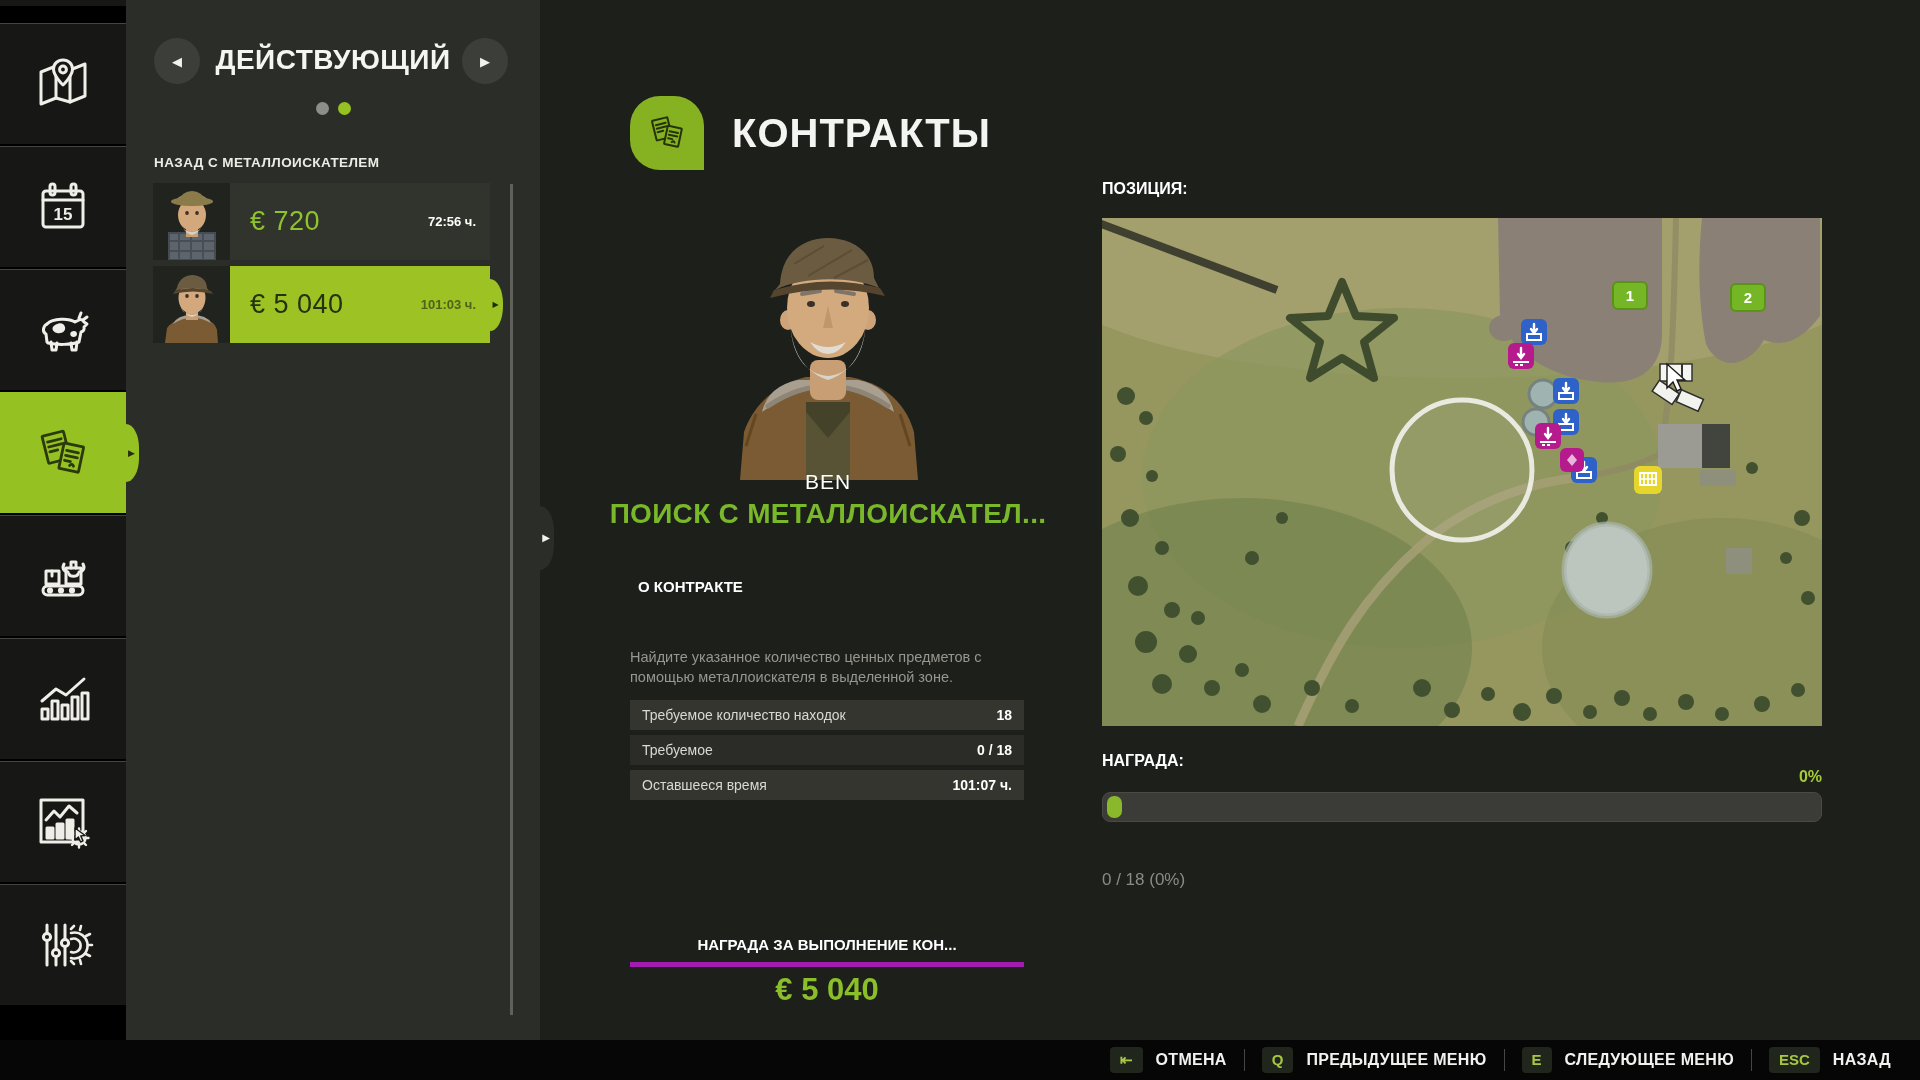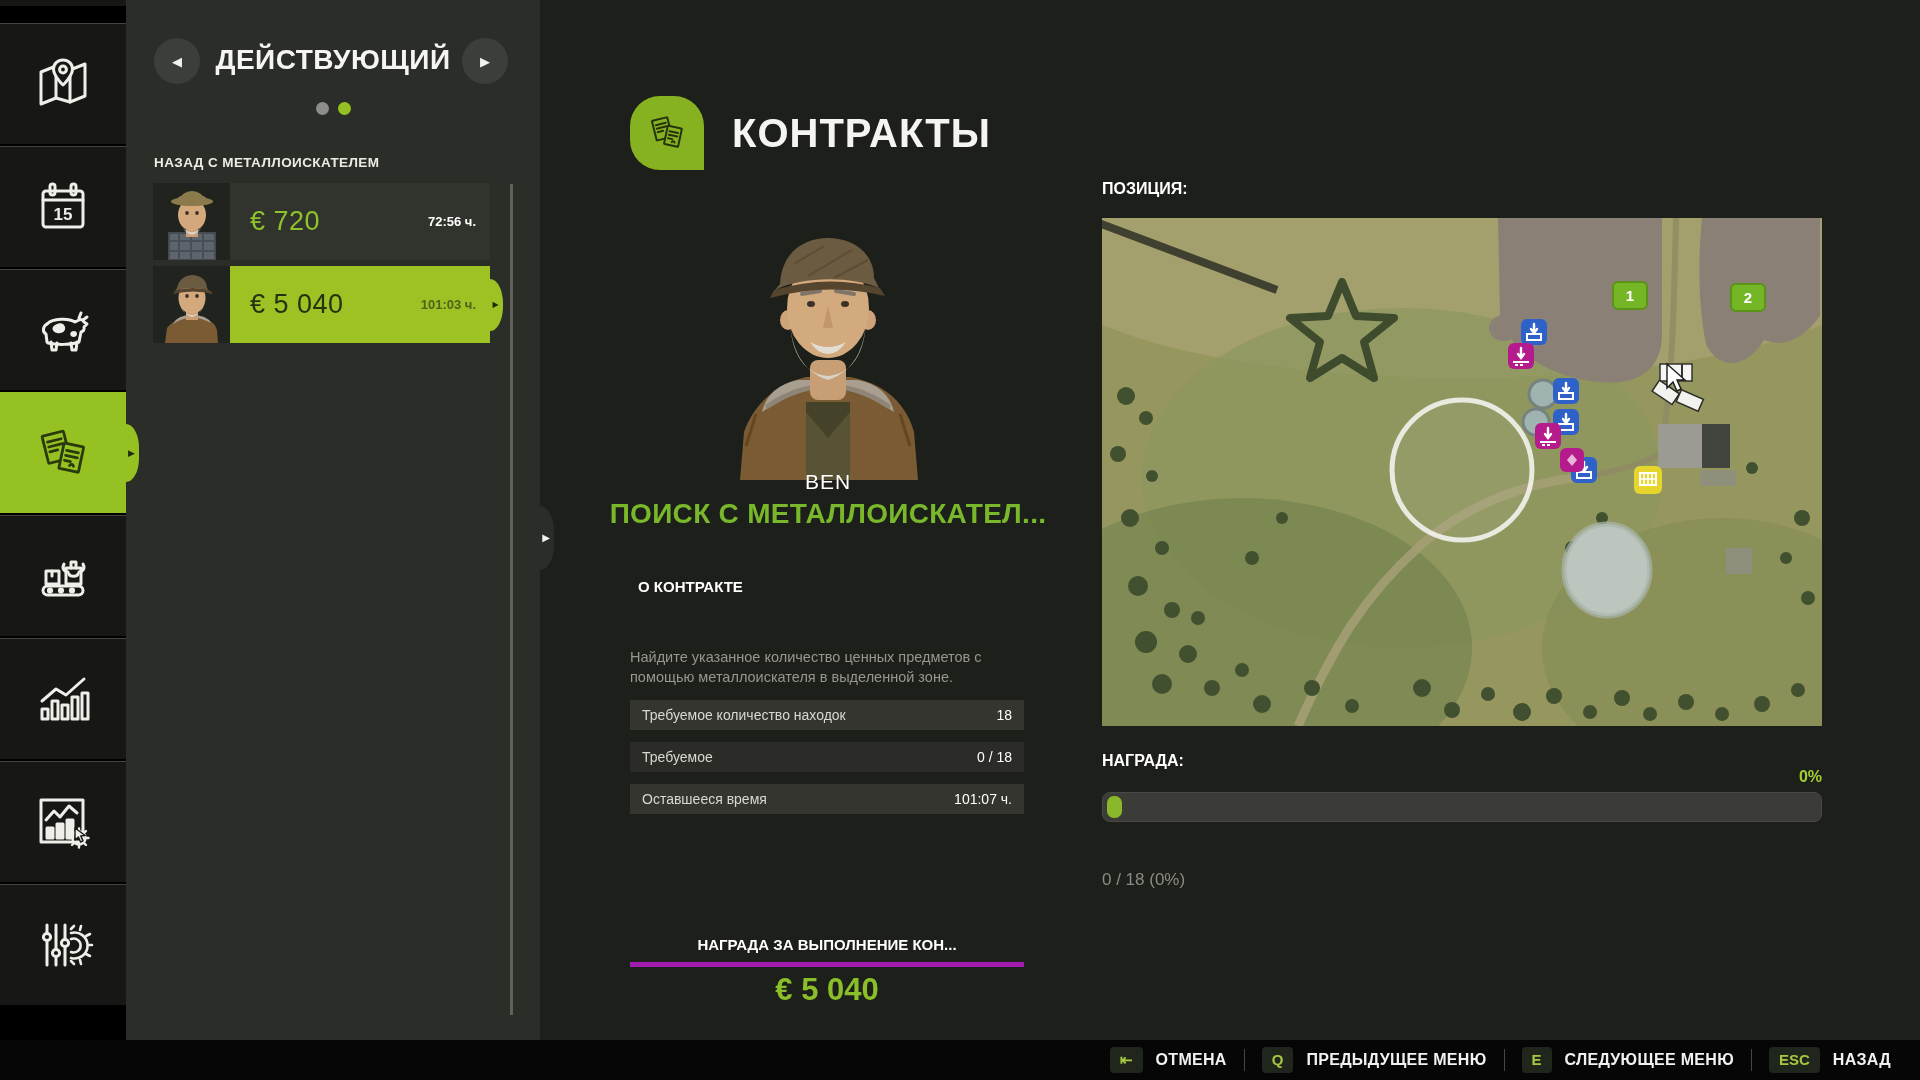--- a/index.html
+++ b/index.html
@@ -86,25 +86,25 @@
   .portrait-large { position:absolute; left:182px; top:180px; width:212px; height:300px; }
   .portrait-large svg { width:100%; height:100%; display:block; }
   .npc-name { position:absolute; left:88px; top:470px; width:400px; text-align:center;
     font-size:21px; color:#fff; letter-spacing:1px; }
   .contract-title { position:absolute; left:38px; top:498px; width:500px; text-align:center;
     font-size:28px; font-weight:bold; color:#79b82a; letter-spacing:.3px; }
   .about-heading { position:absolute; left:90px; top:578px; font-size:15px; font-weight:bold; color:#fff;margin-left:8px; }
   .about-text { position:absolute; left:90px; top:606px; width:400px;
     font-size:14.5px; line-height:1.35; color:#97968f;margin-top:42px; }
   .details-table { position:absolute; left:90px; top:700px; width:394px; }
-  .detail-row { height:30px; margin-bottom:12px; padding:0 12px; display:flex;
+  .detail-row { height:30px; margin-bottom:5px; padding:0 12px; display:flex;
     align-items:center; justify-content:space-between; background:#34352e; }
   .detail-row:nth-child(2) { background:#2b2c27; }
   .detail-label { font-size:14px; color:#d9d8d2; }
-  .detail-value { font-size:14px; font-weight:normal; color:#fff; }
+  .detail-value { font-size:14px; font-weight:bold; color:#fff; }
   .reward-heading { position:absolute; left:90px; top:936px; width:394px; text-align:center;
     font-size:15px; font-weight:bold; color:#fff; padding-bottom:9px; border-bottom:5px solid #a21caf; }
   .reward-value { position:absolute; left:90px; top:972px; width:394px; text-align:center;
     font-size:31px; font-weight:bold; color:#8bbf2a; }
   
   .position-label { position:absolute; left:562px; top:180px; font-size:16px; font-weight:bold; color:#fff; }
   .map-canvas { position:absolute; left:562px; top:218px; width:720px; height:508px; }
   .map-canvas svg { width:100%; height:100%; display:block; }
   .progress-label { position:absolute; left:562px; top:752px; font-size:16px; font-weight:bold; color:#fff; }
   .progress-percent { position:absolute; left:882px; top:768px; width:400px; text-align:right;

